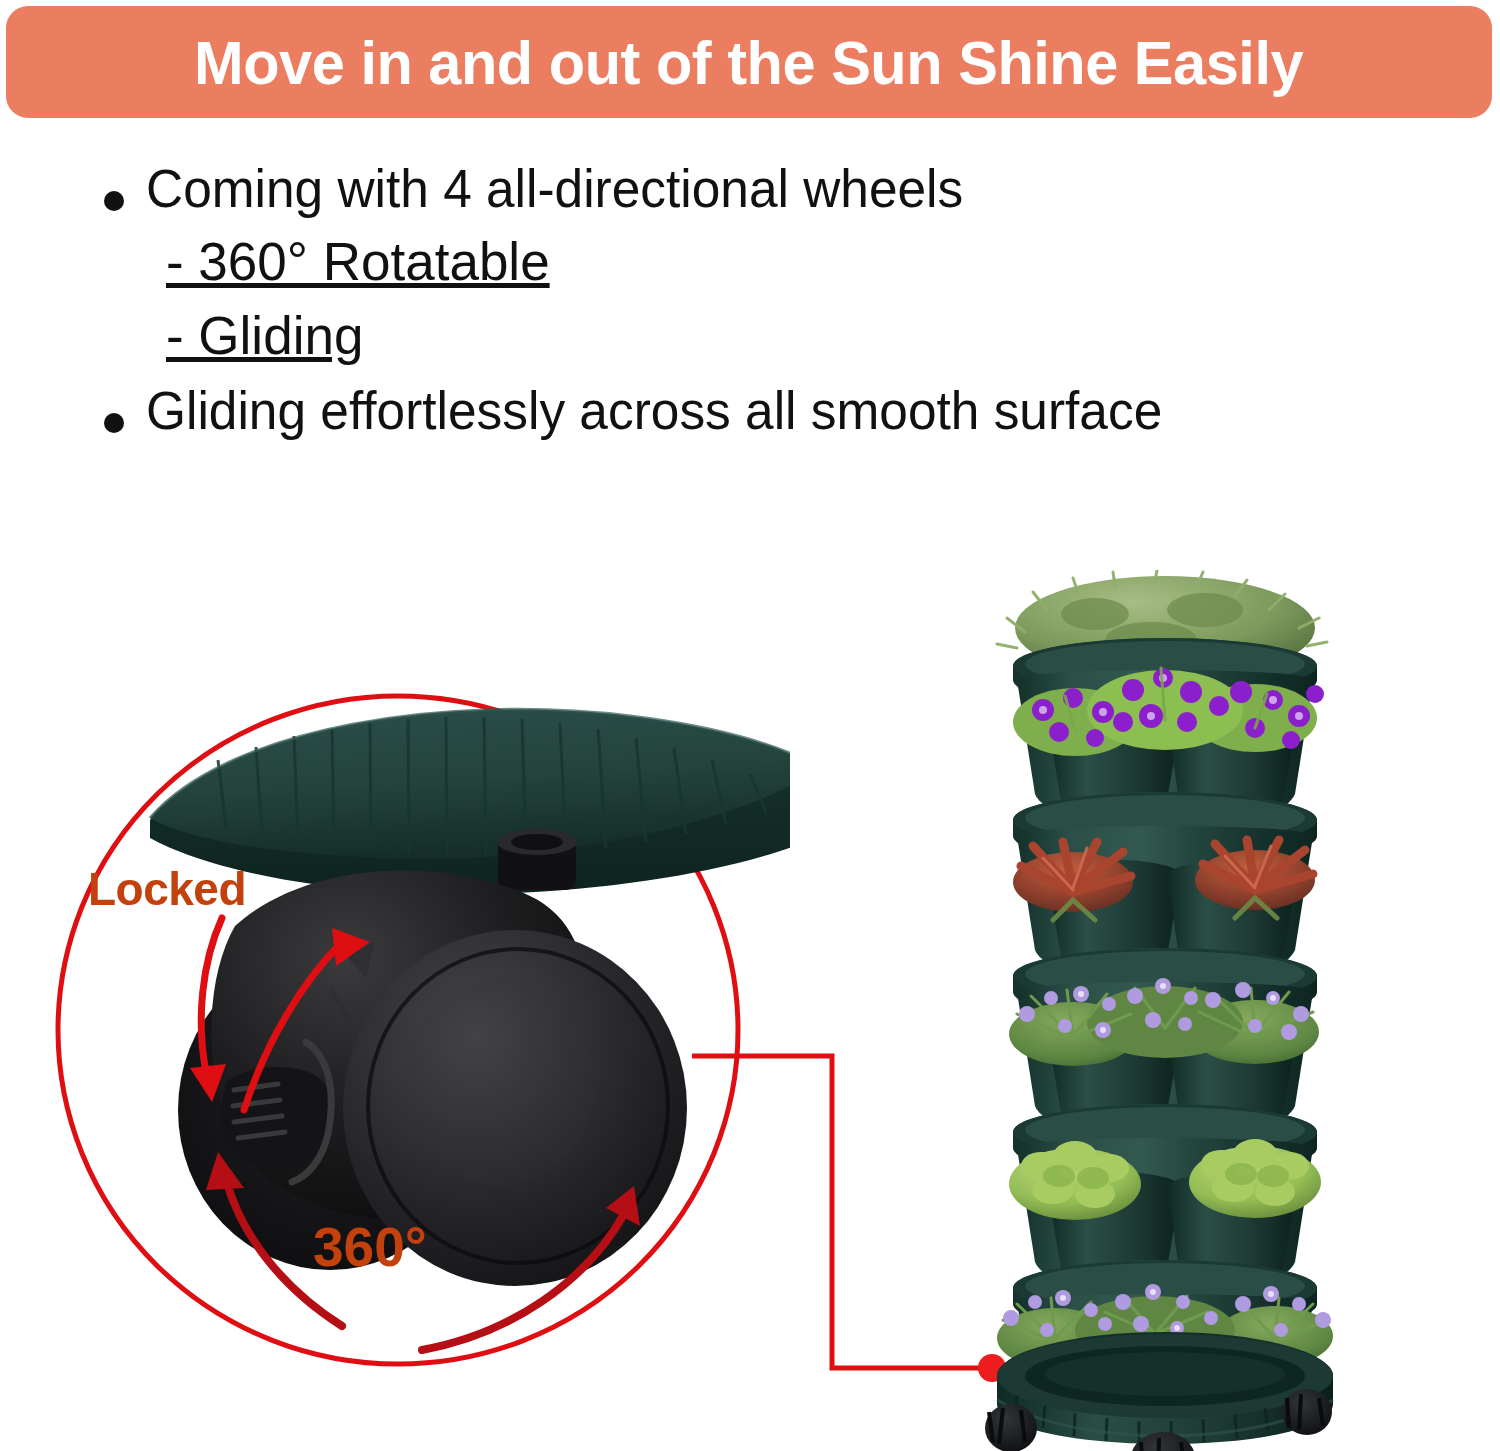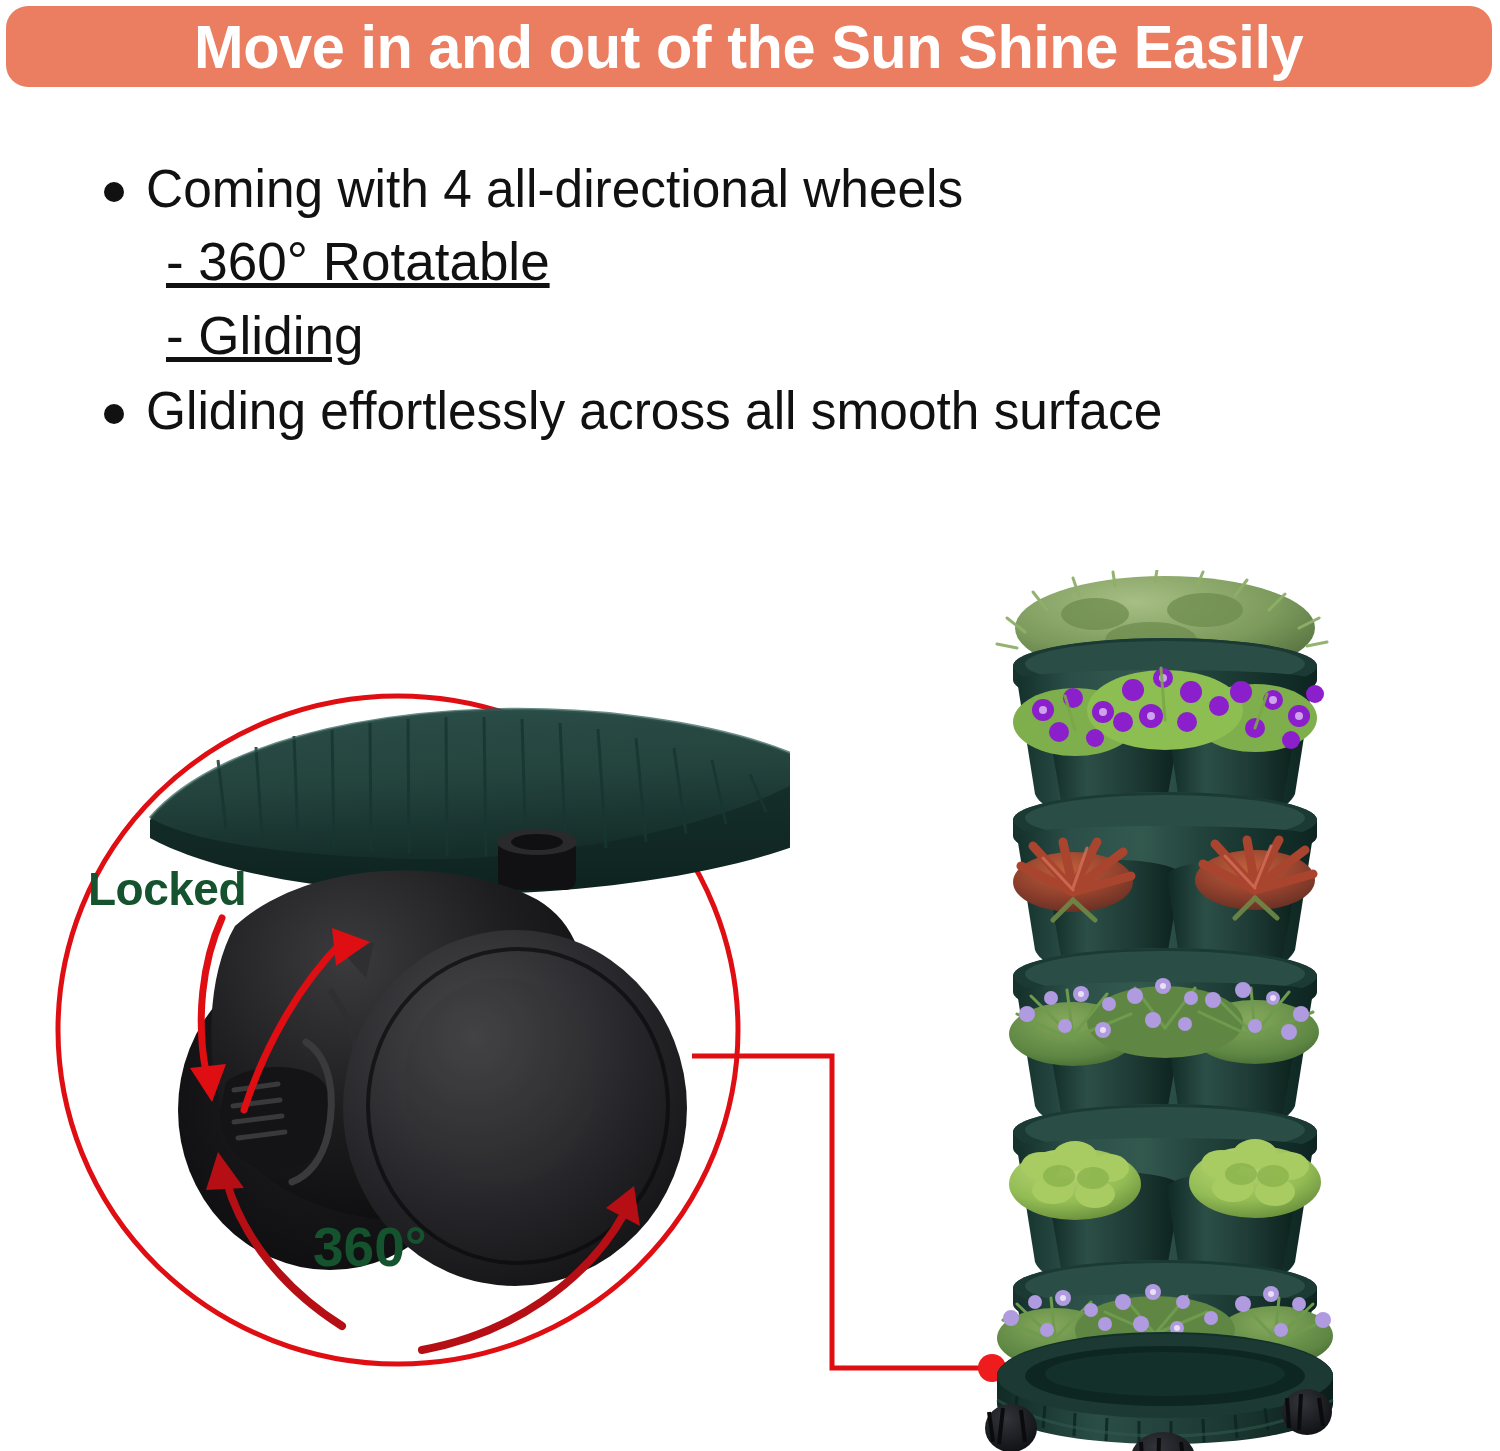--- a/index.html
+++ b/index.html
@@ -1,40 +1,40 @@
 <!DOCTYPE html>
 <html><head>
 <meta charset="utf-8">
 <style>
   html,body{margin:0;padding:0;background:#fff;}
   body{width:1500px;height:1451px;position:relative;overflow:hidden;
        font-family:"Liberation Sans",sans-serif;color:#111;}
 
   
-  #banner{position:absolute;left:6px;top:6px;width:1486px;height:81px;
+  #banner{position:absolute;left:6px;top:6px;width:1486px;height:112px;
           border-radius:22px;display:flex;align-items:center;
           justify-content:center;overflow:hidden;}
   #banner-text{font-size:62px;font-weight:bold;color:#ffffff;
         white-space:nowrap;letter-spacing:-0.5px;
         transform:scaleX(0.96);transform-origin:center;}
 
   
   #bullets{position:absolute;left:104px;top:158px;width:1380px;}
-  .brow{display:flex;align-items:flex-start;margin-bottom:10px;}
+  .brow{display:flex;align-items:center;margin-bottom:10px;}
   .bdot{width:20px;height:20px;border-radius:50%;background:#111;
         flex:0 0 20px;margin-top:24px;margin-right:22px;}
   .btext{font-size:53px;line-height:1.18;white-space:nowrap;
          transform:scaleX(0.97);transform-origin:left center;}
   .sub{padding-left:62px;font-size:53px;line-height:1.18;
        margin-bottom:12px;white-space:nowrap;text-decoration:underline;}
 
   
   #callout{position:absolute;left:30px;top:690px;width:760px;height:680px;}
   #callout svg{position:absolute;inset:0;}
-  .cl-txt{position:absolute;font-weight:bold;color:#14532d;}
+  .cl-txt{position:absolute;font-weight:bold;color:#c2410c;}
   #lbl-locked{left:88px;top:862px;font-size:46px;letter-spacing:-0.5px;}
   #lbl-360{left:313px;top:1215px;font-size:55px;letter-spacing:0px;text-align:center;}
 
   
   #connector{position:absolute;left:640px;top:1000px;width:420px;height:420px;}
 
   
   #planter{position:absolute;left:955px;top:570px;width:420px;height:881px;}
 </style>
 </head>

